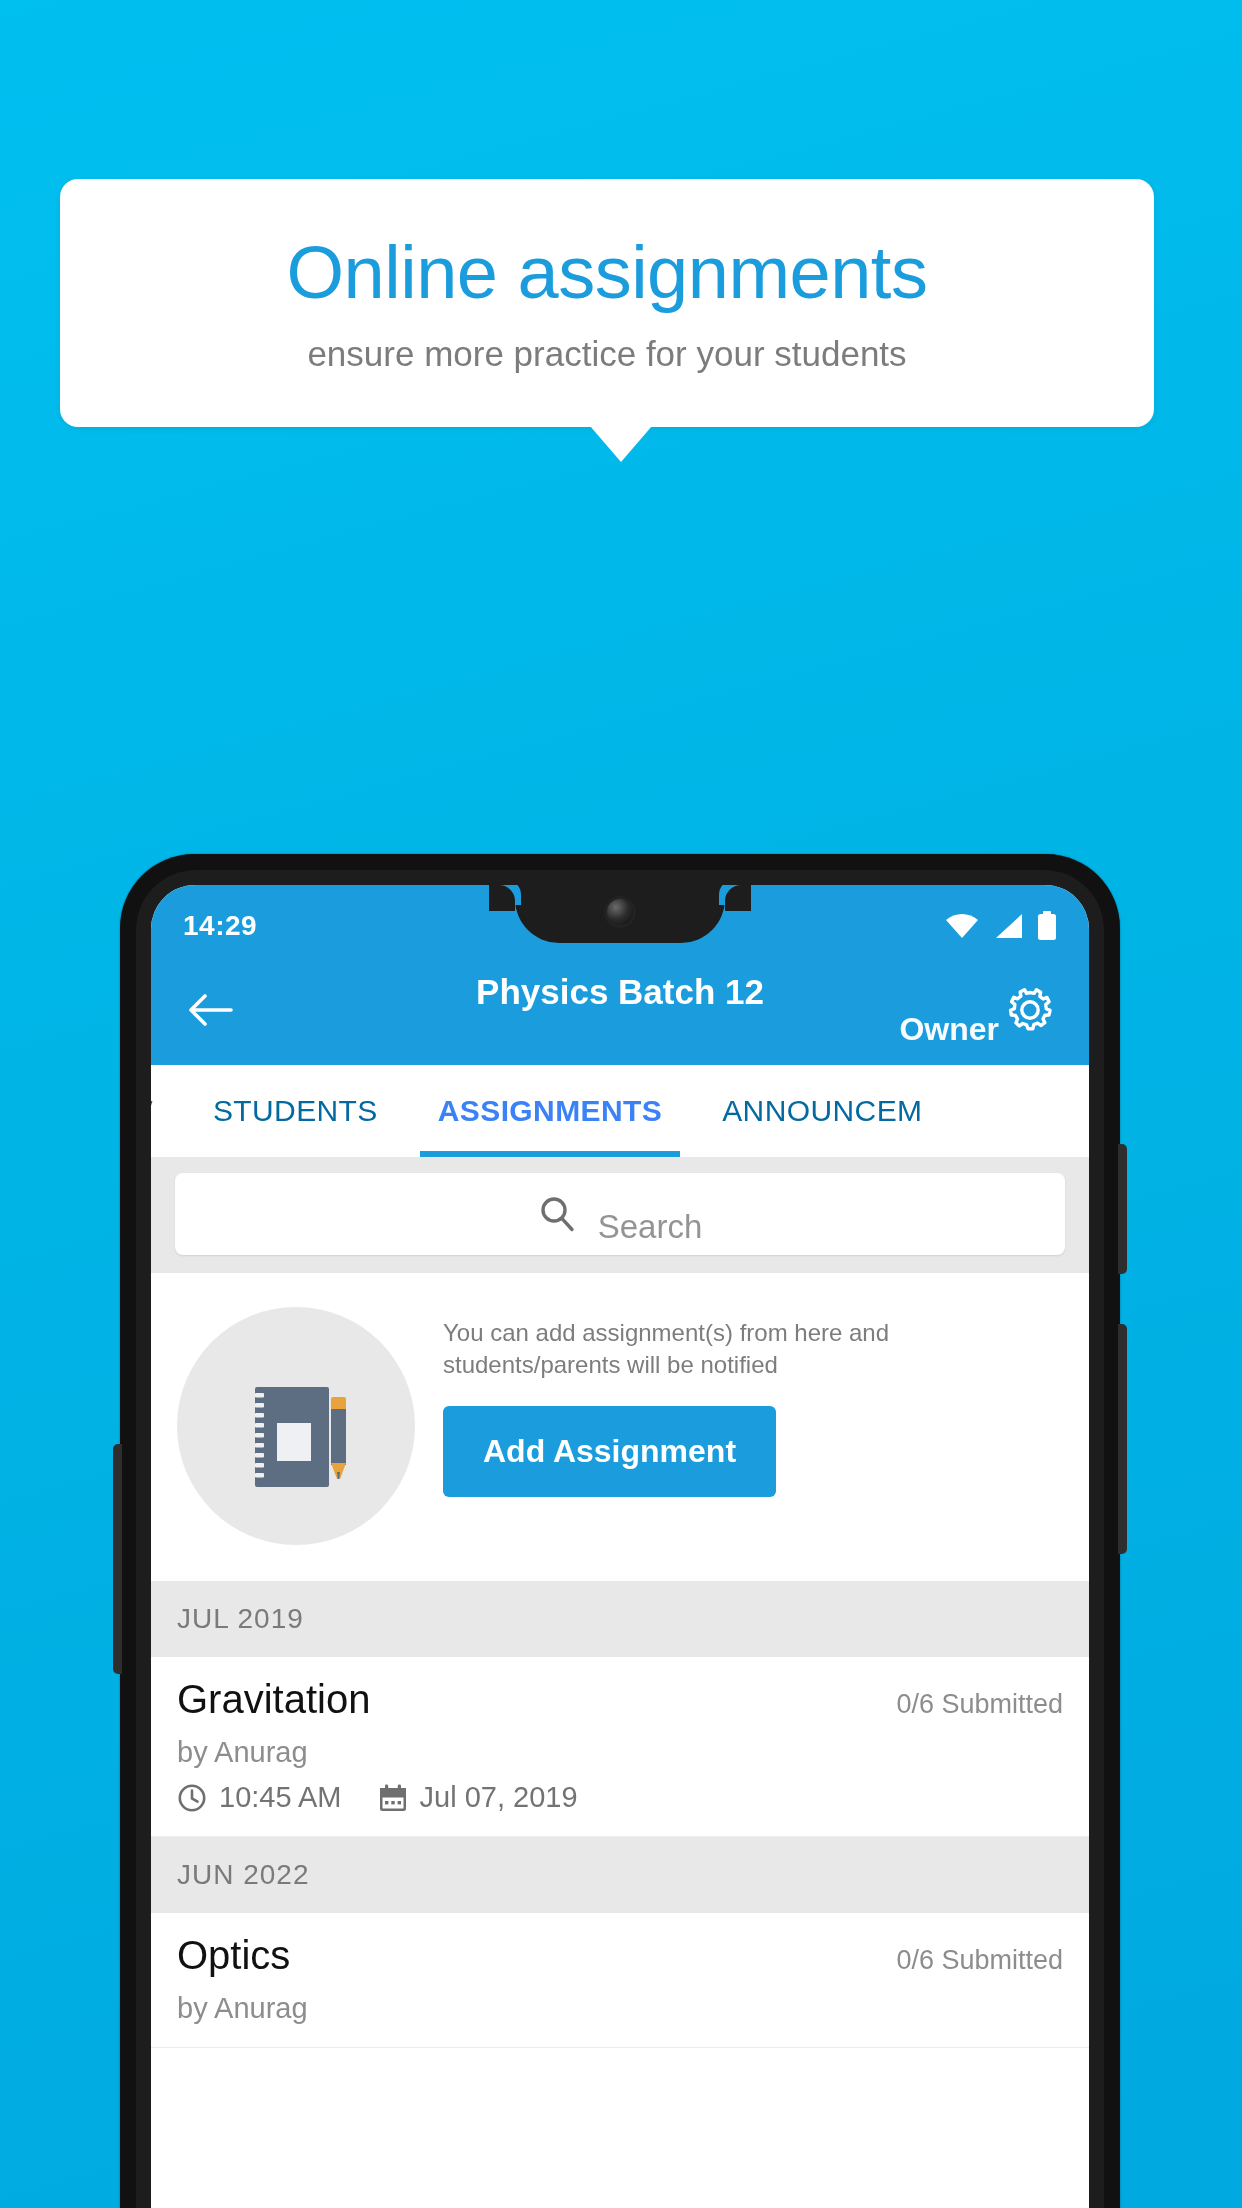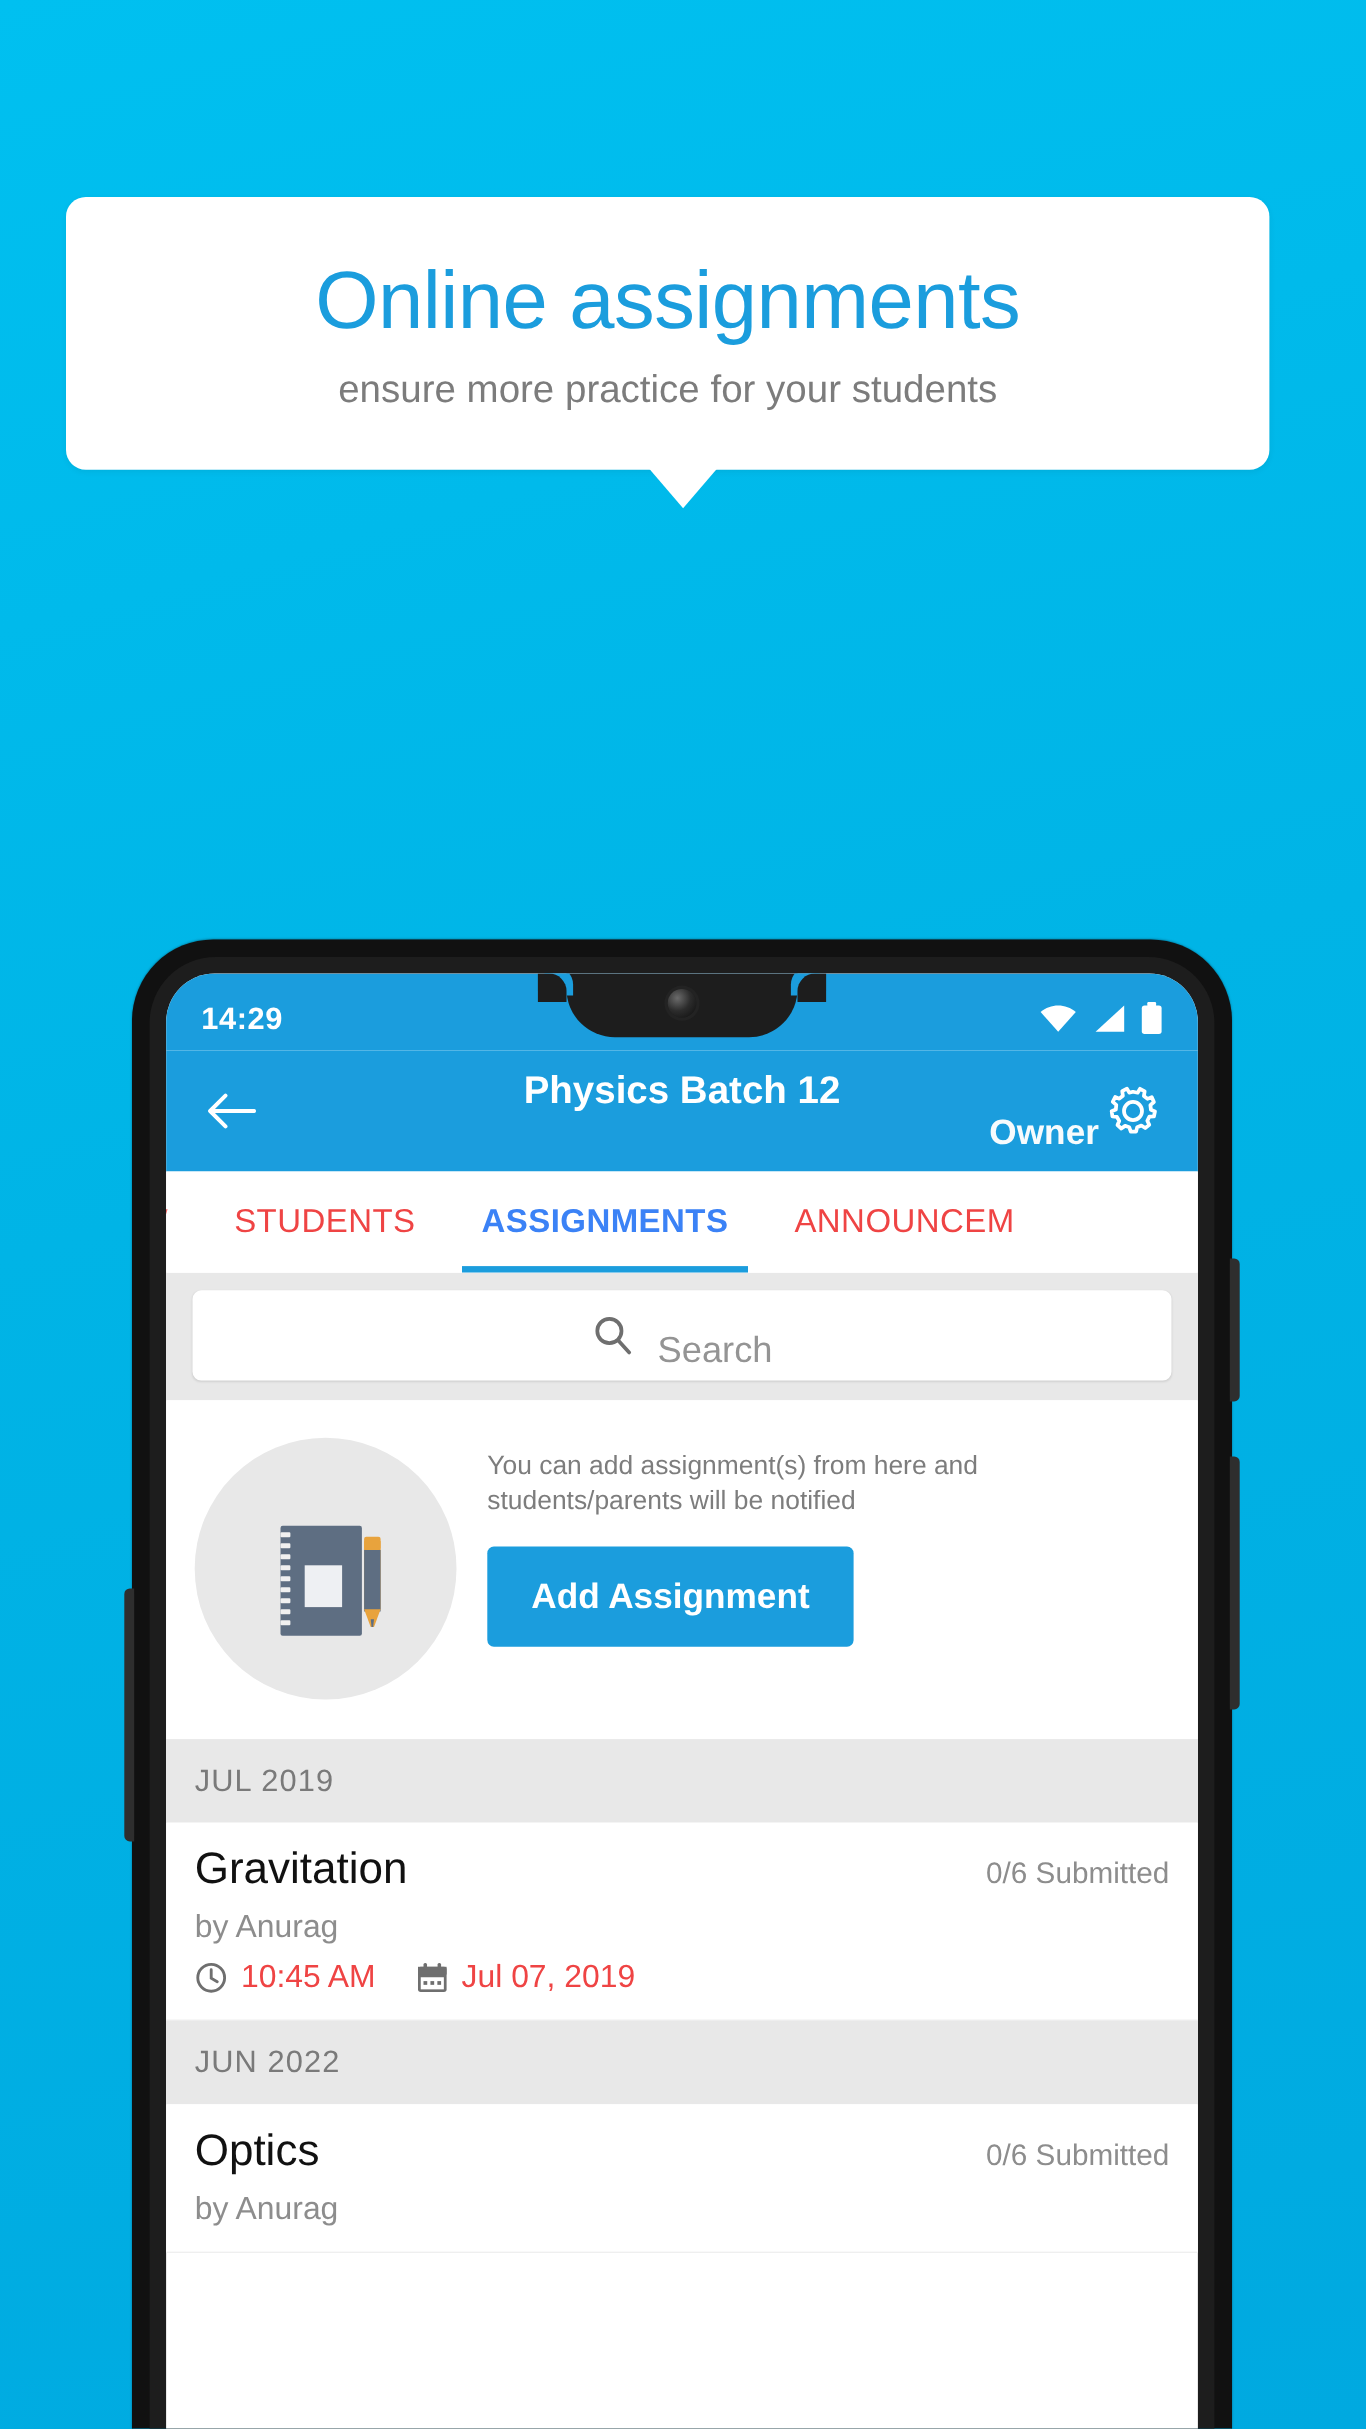--- a/index.html
+++ b/index.html
@@ -221,21 +221,21 @@
     align-items: stretch;
     overflow: hidden;
     position: relative;
   }
   .tab {
     display: flex;
     align-items: center;
     justify-content: center;
     font-size: 30px;
     font-weight: 400;
-    color: #ef4444;
+    color: #0369a1;
     white-space: nowrap;
     letter-spacing: 0.4px;
     position: relative;
     flex: none;
     padding: 0 30px;
   }
   .tab.active {
     color: #3b82f6;
     font-weight: 700;
   }
@@ -341,21 +341,21 @@
   .assignment-author {
     color: #8d8d8d;
     font-size: 29px;
     margin-top: 14px;
   }
   .assignment-meta {
     display: flex;
     align-items: center;
     gap: 12px;
     margin-top: 12px;
-    color: #ef4444;
+    color: #737373;
     font-size: 29px;
   }
   .assignment-meta .gap { width: 12px; }
   .meta-icon { display: block; flex: none; }
 </style>
 </head>
 <body>
 
 <div id="stage">
 

